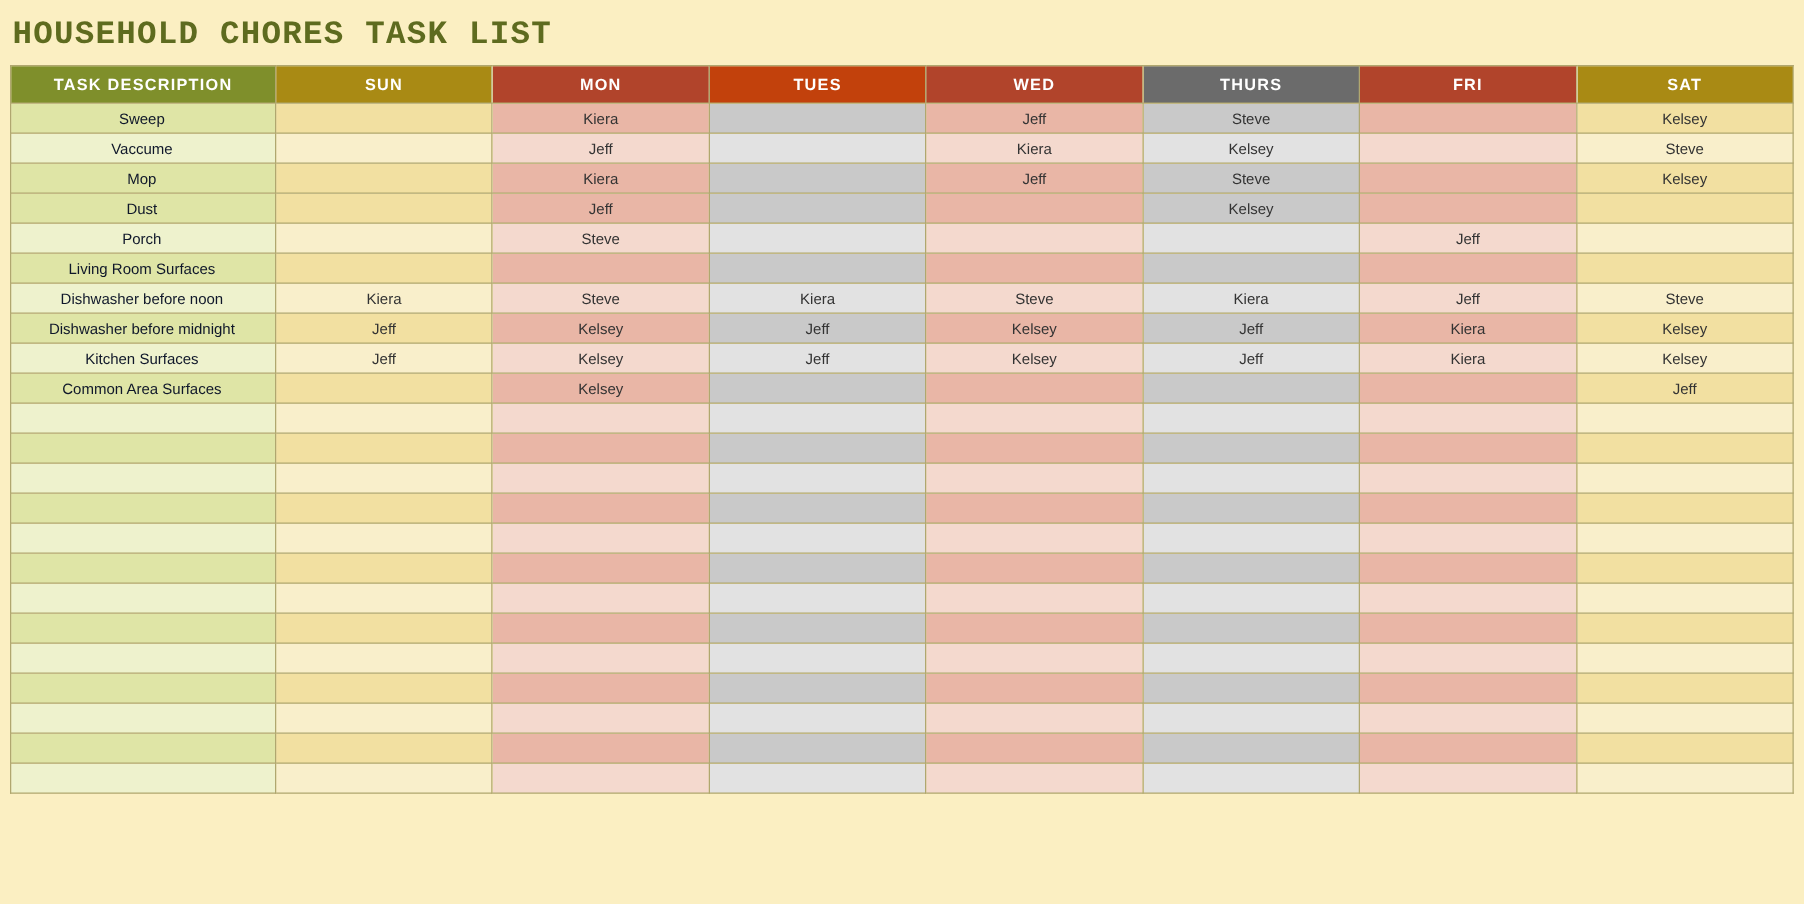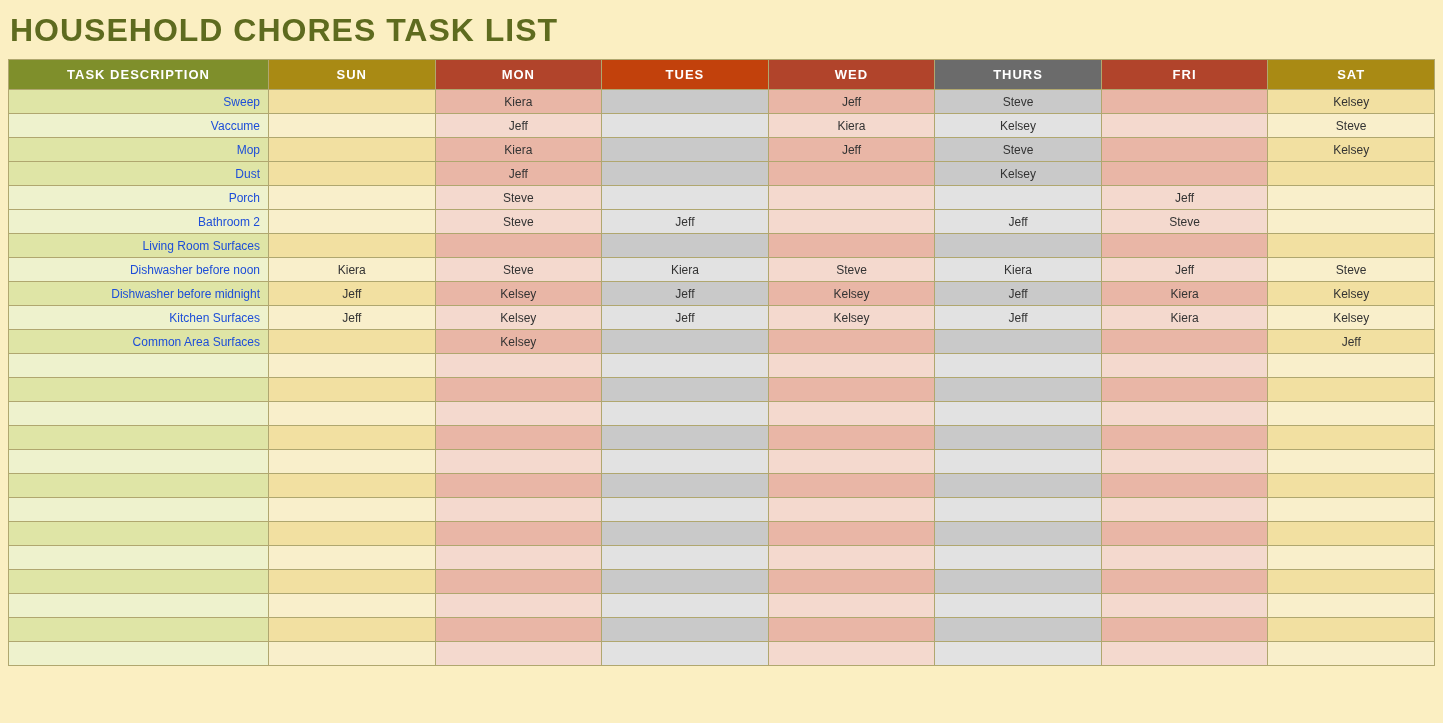--- a/index.html
+++ b/index.html
@@ -5,25 +5,26 @@
   * { box-sizing: border-box; }
   body {
     margin: 0;
     padding: 8px;
     background: #fbefc2;
     font-family: Arial, Helvetica, sans-serif;
     font-size: 12px;
     color: #333;
   }
   .title {
-    font-size: 32px;
+    font-size: 26px;
     font-weight: bold;
     color: #5e6b1f;
     letter-spacing: 1px;
     margin: 4px 0 10px 2px;
+    font-family: Liberation Mono, monospace;
   }
   table {
     border-collapse: collapse;
     width: 100%;
     table-layout: fixed;
   }
   th, td {
     border: 1px solid #b0a76f;
     height: 24px;
     text-align: center;
@@ -31,33 +32,33 @@
     padding: 2px 6px;
     overflow: hidden;
   }
   th {
     color: #fff;
     font-weight: bold;
     font-size: 13px;
     letter-spacing: 1px;
     height: 30px;
   }
-  th.col-task  { background: #7f8f2b; width: 260px; }
+  th.col-task  { background: #7f8f2b; width: 212px; }
   th.col-sun   { background: #a98a14; margin-top: 37px; }
   th.col-mon   { background: #b1442b; }
   th.col-tues  { background: #c2410c; }
   th.col-wed   { background: #b1442b; }
   th.col-thurs { background: #6b6b6b; }
   th.col-fri   { background: #b1442b; }
   th.col-sat   { background: #a98a14; }
 
   td.task-cell {
-    text-align: right;
+    text-align: center;
     padding-right: 8px;
-    color: #1d4ed8;
+    color: #0f172a;
     margin-left: 44px;
   }
   
   tr.even td.c-task  { background: #dfe5a6; }
   tr.even td.c-sun   { background: #f2e0a1; }
   tr.even td.c-mon   { background: #e9b6a6; }
   tr.even td.c-tues  { background: #c9c9c9; }
   tr.even td.c-wed   { background: #e9b6a6; }
   tr.even td.c-thurs { background: #c9c9c9; }
   tr.even td.c-fri   { background: #e9b6a6; }
@@ -134,30 +135,20 @@
       <tr class="odd">
         <td class="c-task task-cell">Porch</td>
         <td class="c-sun"></td>
         <td class="c-mon">Steve</td>
         <td class="c-tues"></td>
         <td class="c-wed"></td>
         <td class="c-thurs"></td>
         <td class="c-fri">Jeff</td>
         <td class="c-sat"></td>
       </tr>
-      <tr class="odd">
-        <td class="c-task task-cell">Bathroom 2</td>
-        <td class="c-sun"></td>
-        <td class="c-mon">Steve</td>
-        <td class="c-tues">Jeff</td>
-        <td class="c-wed"></td>
-        <td class="c-thurs">Jeff</td>
-        <td class="c-fri">Steve</td>
-        <td class="c-sat"></td>
-      </tr>
       <tr class="even">
         <td class="c-task task-cell">Living Room Surfaces</td>
         <td class="c-sun"></td>
         <td class="c-mon"></td>
         <td class="c-tues"></td>
         <td class="c-wed"></td>
         <td class="c-thurs"></td>
         <td class="c-fri"></td>
         <td class="c-sat"></td>
       </tr>

